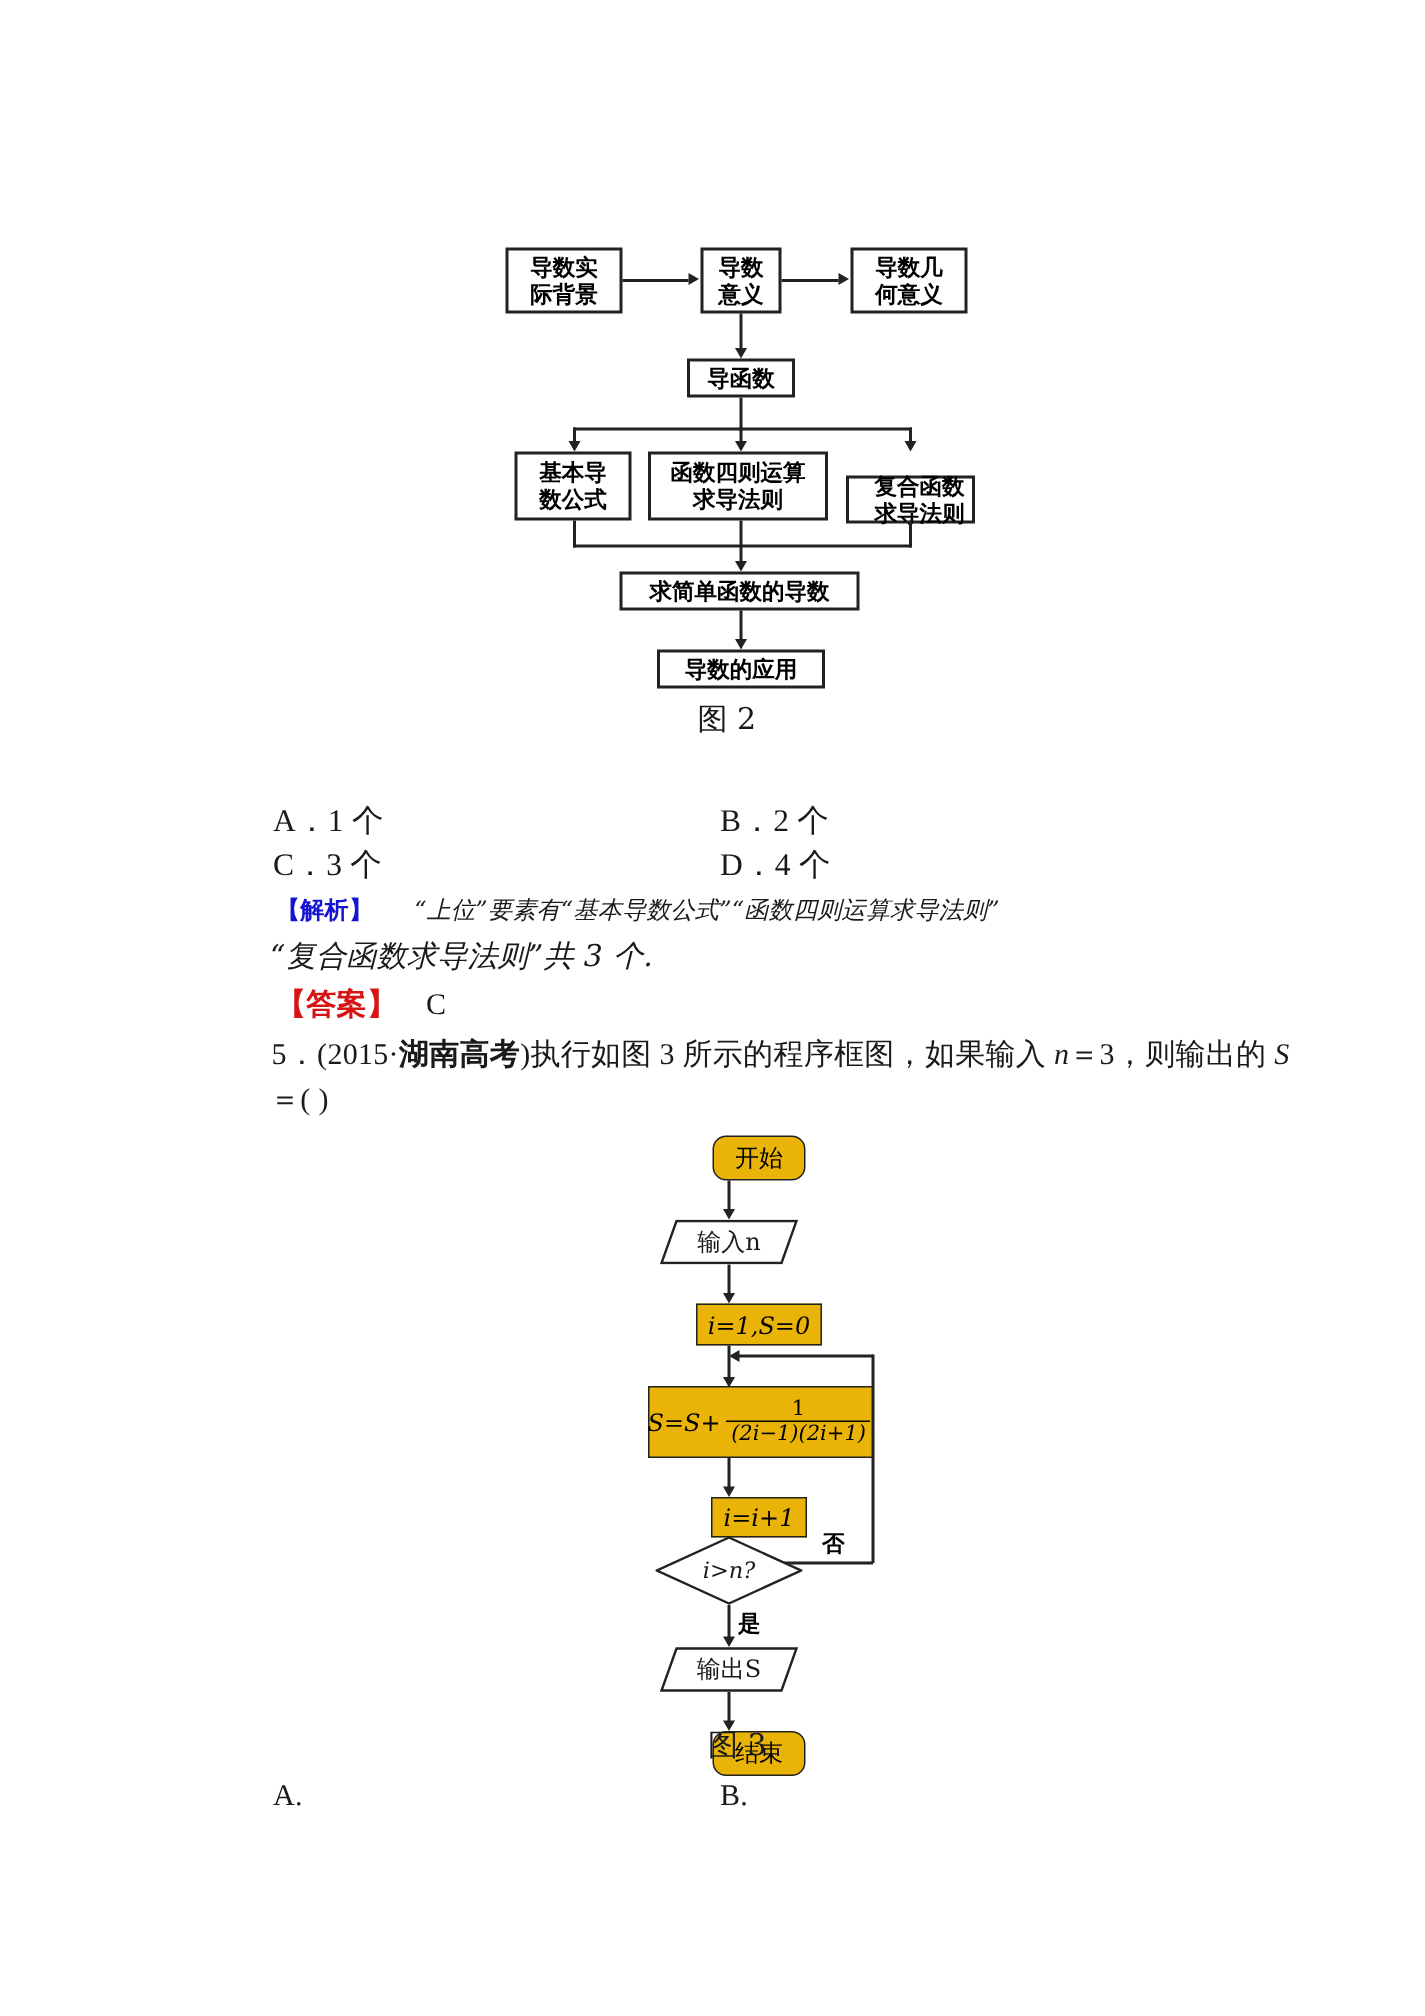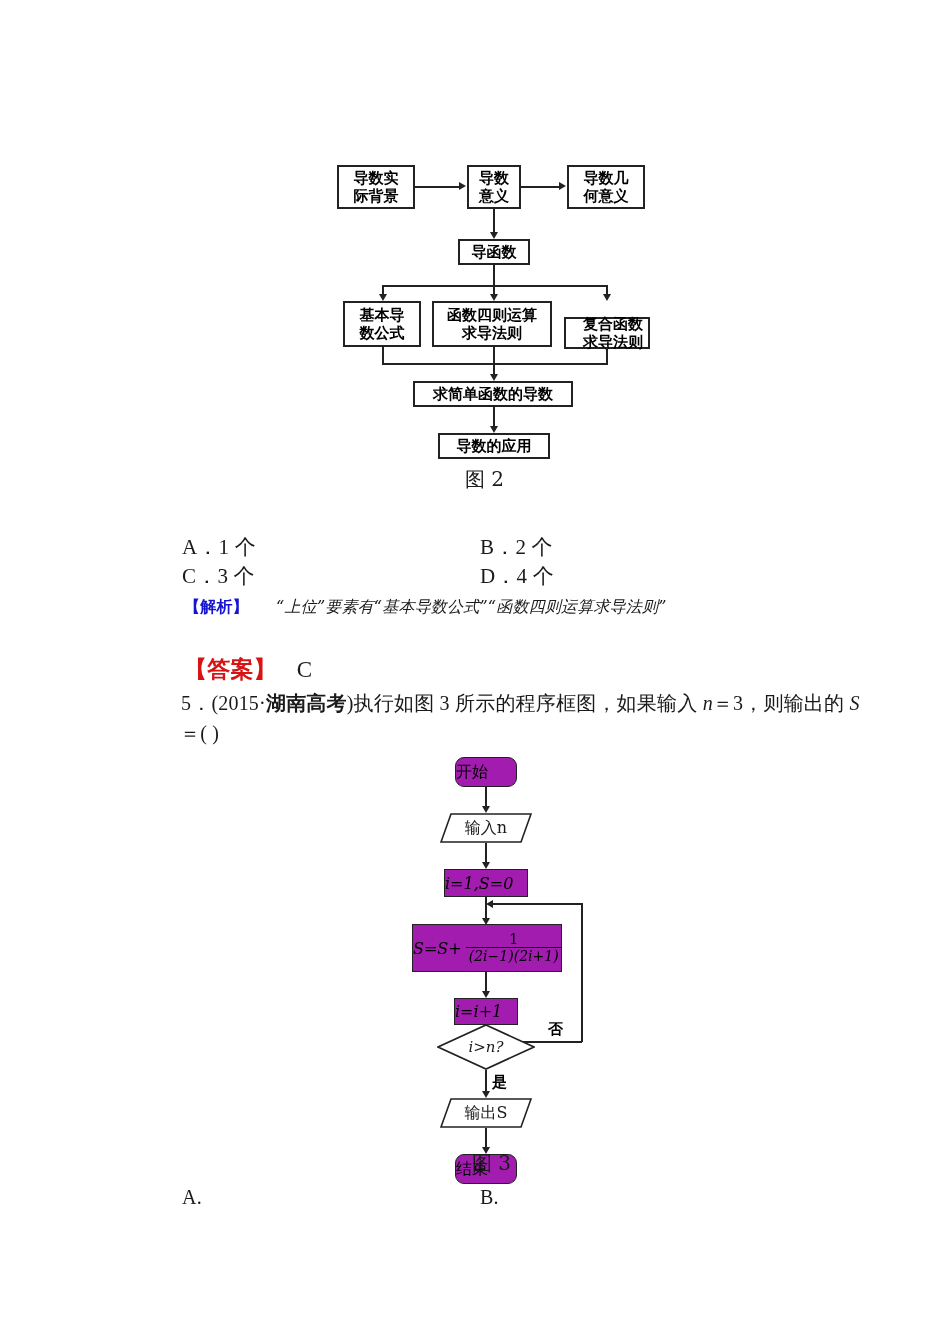--- a/index.html
+++ b/index.html
@@ -88,28 +88,30 @@
     position: absolute;
     left: 400px;
     top: 752px;
     width: 230px;
     height: 390px;
   }
   .fbox {
     position: absolute;
     box-sizing: border-box;
     border: 1.6px solid #222;
-    background: #a21caf;
-    display: flex;
-    align-items: center;
+    background: #eab308;
+    display: flex;
+    align-items: center;
+    justify-content: center;
     text-align: center;
     font-family: "DejaVu Serif", "Liberation Serif", serif;
     font-size: 16px;
     color: #000;
     white-space: nowrap;
+    margin-left: 20px;
   }
   .fbox.round { border-radius: 9px; }
   .fline { position: absolute; background: #222; }
   .fh { height: 1.6px; }
   .fv { width: 1.6px; }
   .farrow { position: absolute; width: 0; height: 0; }
   .farrow.down {
     border-left: 4px solid transparent;
     border-right: 4px solid transparent;
     border-top: 7px solid #222;
@@ -278,22 +280,25 @@
     <span>C．</span><span>3 个</span>
   </div>
   <div class="tline" style="left:480px; top:561px;">
     <span>D．</span><span>4 个</span>
   </div>
 
   <div class="tline kai" style="left:184px; top:592px; font-size:16px;">
     <span class="blue">【解析】</span>
     <span style="display:inline-block;width:22px;"></span><span>“上位”要素有“基本导数公式”“函数四则运算求导法则”</span>
   </div>
-
-  <div class="tline" style="left:184px; top:655px; font-size:23px;">
+  <div class="tline kai" style="left:180px; top:622px; font-size:20px;">
+    <span>“复合函数求导法则”共 3 个.</span>
+  </div>
+
+  <div class="tline" style="left:184px; top:655px; font-size:20px;">
     <span class="red">【答案】</span>
     <span style="display:inline-block;width:14px;"></span><span>C</span>
   </div>
 
   <div class="tline" style="left:181px; top:688px; font-size:20px;">
     <span>5</span><span>．(2015·</span><span style="font-weight:bold;">湖南高考</span><span>)执行如图 3 所示的程序框图，如果输入 </span><span class="ital">n</span><span>＝3，则输出的 </span><span class="ital">S</span>
   </div>
   <div class="tline" style="left:180px; top:718px; font-size:20px;">
     <span>＝(      )</span>
   </div>

